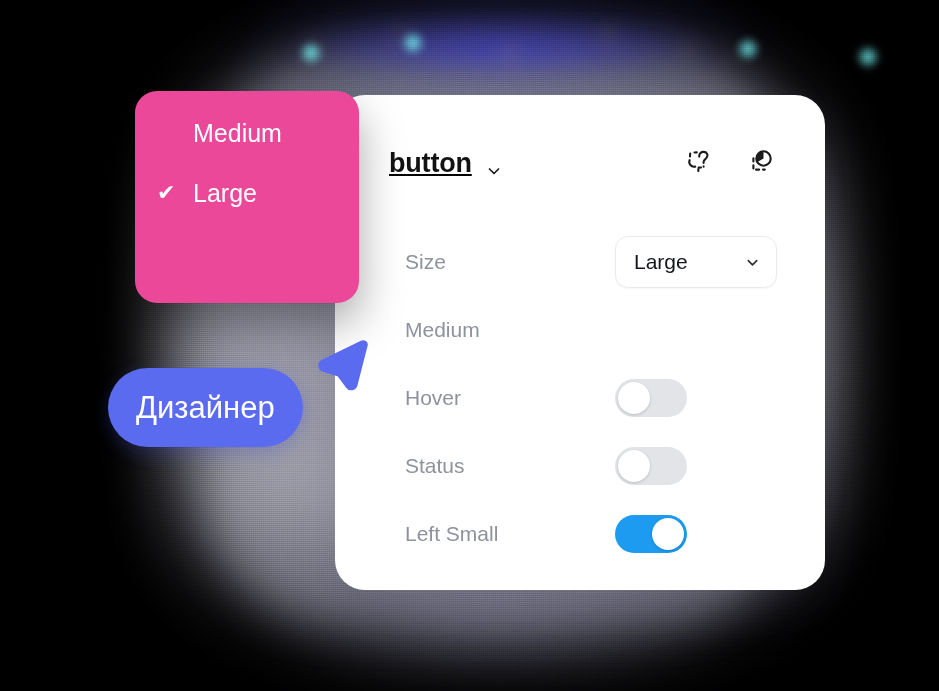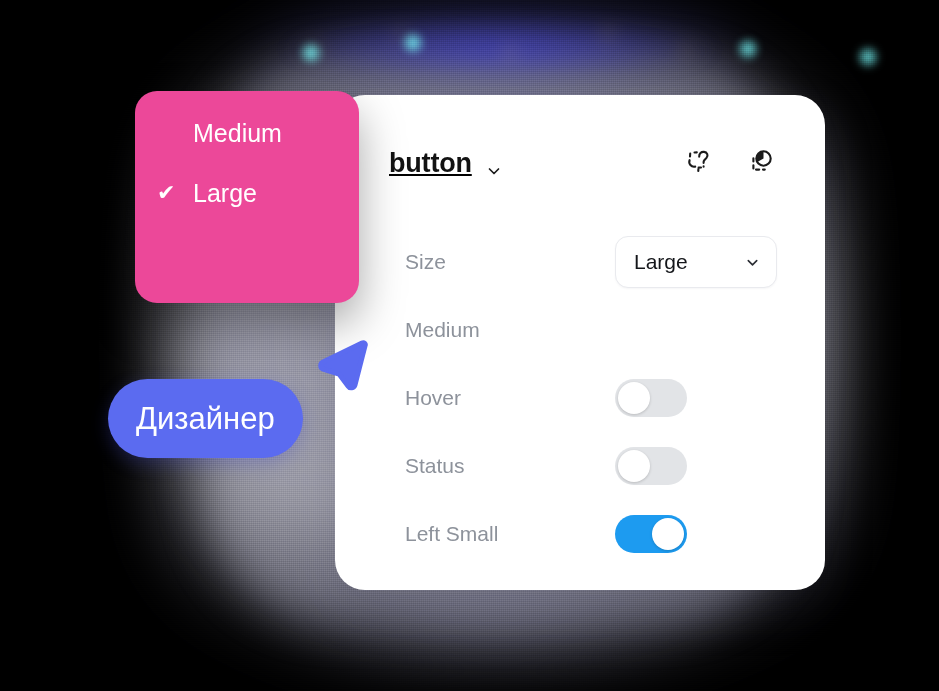--- a/index.html
+++ b/index.html
@@ -219,21 +219,21 @@
   .cursor {
     position: absolute;
     left: 312px;
     top: 337px;
     width: 58px;
     height: 58px;
   }
   .name-badge {
     position: absolute;
     left: 108px;
-    top: 379px;
+    top: 368px;
     height: 79px;
     padding: 0 28px;
     display: flex;
     align-items: center;
     background: #5b6bf0;
     border-radius: 40px;
     box-shadow: 0 6px 18px rgba(60,70,200,0.28);
   }
   .name-badge-text {
     font-size: 31px;

